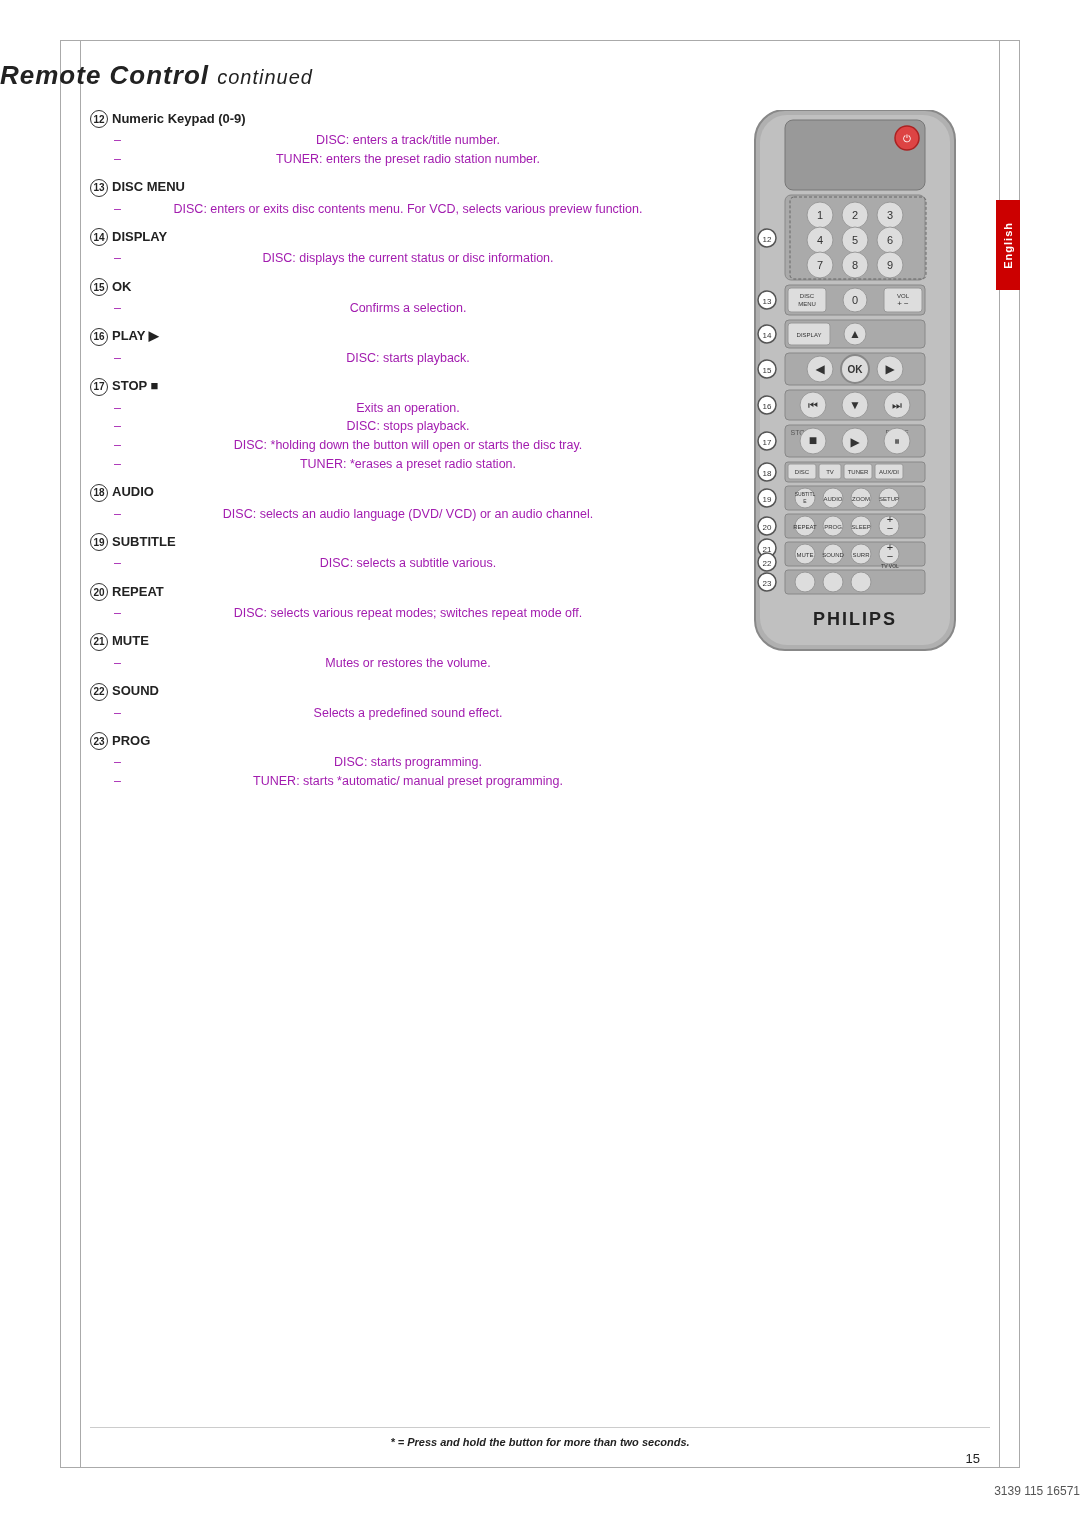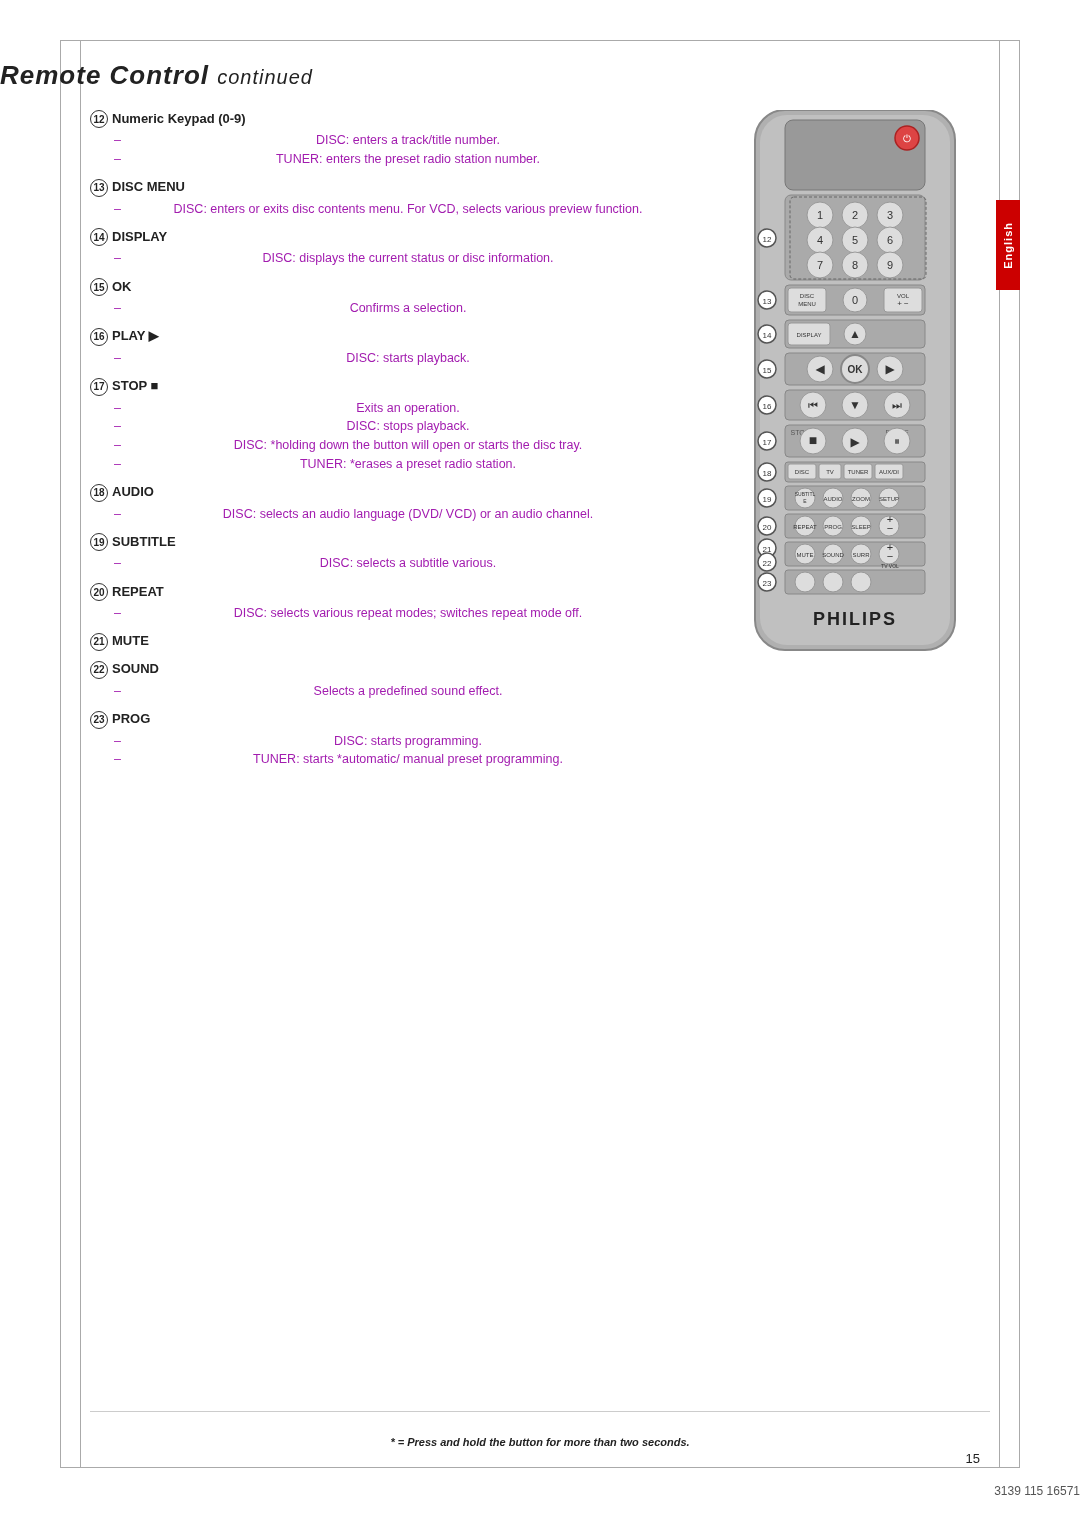--- a/index.html
+++ b/index.html
@@ -156,21 +156,21 @@
 
     
     .footer-note {
       position: absolute;
       bottom: 80px;
       left: 90px;
       right: 90px;
       text-align: center;
       font-size: 11px;
       border-top: 1px solid #ccc;
-      padding-top: 24px;
+      padding-top: 8px;
     }
 
     
     .page-number {
       position: absolute;
       bottom: 62px;
       right: 100px;
       font-size: 13px;
     }
 
@@ -300,20 +300,23 @@
         </div>
         <ul class="section-body">
           <li>DISC: selects various repeat modes; switches repeat mode off.</li>
         </ul>
       </div>
       <div class="section">
         <div class="section-header">
           <span class="section-num">21</span>
           <span class="section-title">MUTE</span>
         </div>
+        <ul class="section-body">
+          <li>Mutes or restores the volume.</li>
+        </ul>
       </div>
       <div class="section">
         <div class="section-header">
           <span class="section-num">22</span>
           <span class="section-title">SOUND</span>
         </div>
         <ul class="section-body">
           <li>Selects a predefined sound effect.</li>
         </ul>
       </div>

